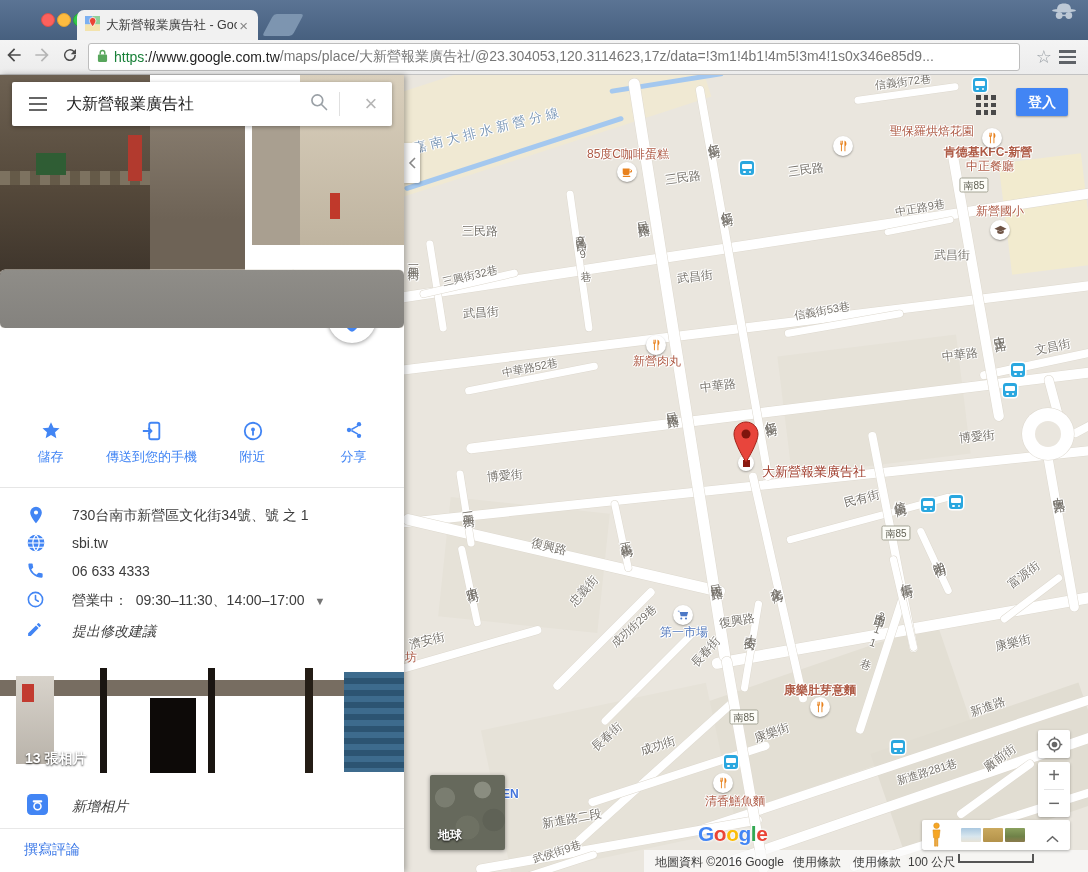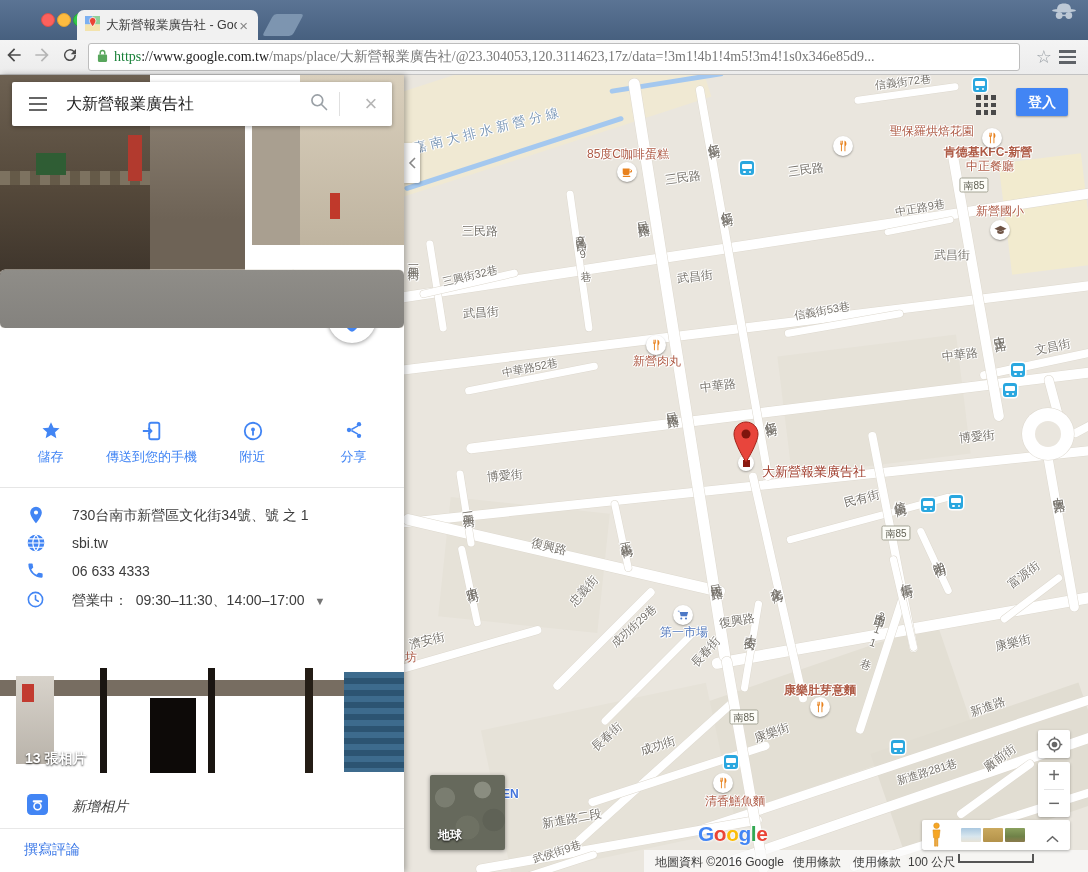--- a/index.html
+++ b/index.html
@@ -10,21 +10,21 @@
   .tl.r{left:41px;background:#fc615d;border:1px solid #d94f4b;}
   .tl.y{left:57px;background:#fdbc40;border:1px solid #dfa133;}
   .tl.g{left:73px;background:#34c749;border:1px solid #23a838;}
   .incog{position:absolute;right:10px;top:2px;opacity:.9;}
   .tab{position:absolute;left:77px;top:10px;width:181px;height:30px;background:#f1f1f1;border-radius:7px 7px 0 0;display:flex;align-items:center;padding:0 8px;box-sizing:border-box;}
   .tab .ttl{font-size:12.5px;color:#3a3a3a;margin-left:6px;white-space:nowrap;overflow:hidden;flex:1;}
   .tab .tclose{color:#878787;font-size:15px;line-height:15px;padding:0 2px;cursor:default;}
   .newtab{position:absolute;left:268px;top:14px;width:30px;height:22px;background:#75900b0;background:#7d95b0;border-radius:3px;transform:skewX(-28deg);}
   .toolbar{position:absolute;left:0;top:40px;width:1088px;height:35px;background:linear-gradient(#f4f4f4,#ececec);border-bottom:1px solid #c3c3c3;box-sizing:border-box;display:flex;align-items:center;}
   .navbtn{width:28px;text-align:center;}
-  .omni{flex:1;height:26px;margin:0 10px 0 4px;background:#fff;border:1px solid #bdbdbd;border-radius:3px;display:flex;align-items:center;padding:0 8px;overflow:hidden;white-space:nowrap;font-family:Liberation Serif, serif;}
+  .omni{flex:1;height:26px;margin:0 10px 0 4px;background:#fff;border:1px solid #bdbdbd;border-radius:3px;display:flex;align-items:center;padding:0 8px;overflow:hidden;white-space:nowrap;}
   .omni .scheme{color:#188038;font-size:14px;margin-left:6px;}
   .omni .host{color:#222;font-size:14px;}
   .omni .path{color:#777;font-size:14px;overflow:hidden;text-overflow:ellipsis;}
   .star{font-size:18px;color:#9aa0a6;margin-left:6px;}
   .menu{width:30px;text-align:center;margin-right:6px;}
   .menu .bar{display:block;width:17px;height:2.4px;background:#5f6368;margin:3px auto;}
   
   .panel{position:absolute;left:0;top:75px;width:404px;height:797px;background:#fff;z-index:20;box-shadow:2px 0 6px rgba(0,0,0,.3);}
   .panel .sec{position:absolute;left:0;width:404px;background:#fff;}
   .streetview{top:0;height:253px;overflow:hidden;background:linear-gradient(180deg,#98907f 0%,#a79e90 35%,#96928c 60%,#8b8984 100%);}
@@ -315,20 +315,28 @@
         <span class="dtext">06 633 4333</span>
       </div>
       <div class="drow" style="top:102px">
         <span class="dicon">
           <svg viewBox="0 0 24 24" width="19" height="19" fill="none" stroke="#4285f4" stroke-width="2">
               <circle cx="12" cy="12" r="9"></circle>
               <path d="M12 7v5.2l3.5 2" stroke-linecap="round"></path>
             </svg>
         </span>
         <span class="dtext"><span>營業中：</span>&nbsp;&nbsp;<span>09:30–11:30、14:00–17:00</span><span class="chev">▼</span></span>
+      </div>
+      <div class="drow" style="top:133px">
+        <span class="dicon">
+          <svg viewBox="0 0 24 24" width="17" height="17" fill="#4285f4">
+              <path d="M3 17.2V21h3.8L17.8 9.9l-3.7-3.7zM20.7 7a1 1 0 0 0 0-1.4l-2.3-2.3a1 1 0 0 0-1.4 0l-1.8 1.8 3.7 3.7z"></path>
+            </svg>
+        </span>
+        <span class="dtext ital">提出修改建議</span>
       </div>
     </div>
 
     <div class="sec photostrip">
       <div class="ph transom"></div>
       <div class="ph post1"></div>
       <div class="ph post2"></div>
       <div class="ph post3"></div>
       <div class="ph fridge"></div>
       <div class="ph fbadge"></div>

